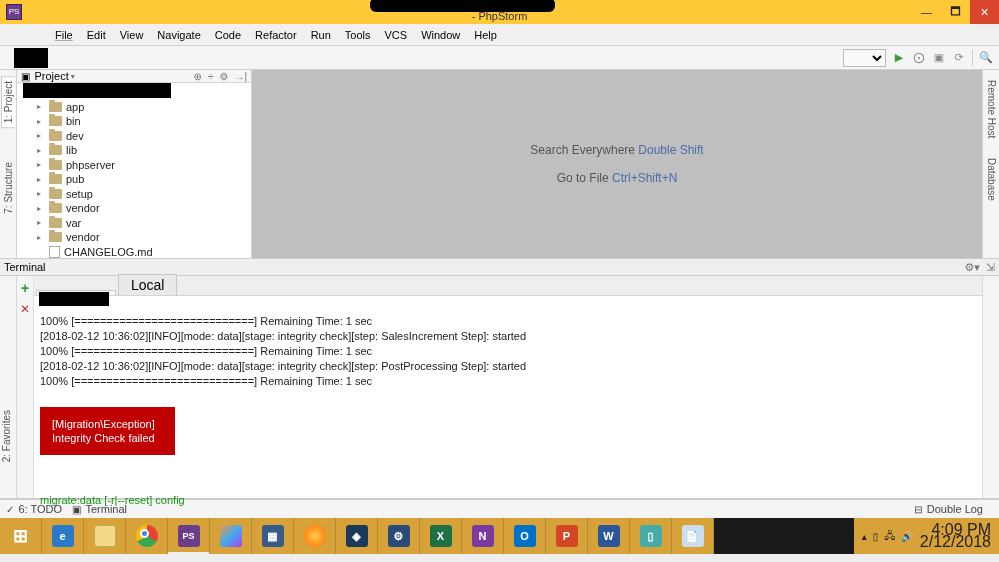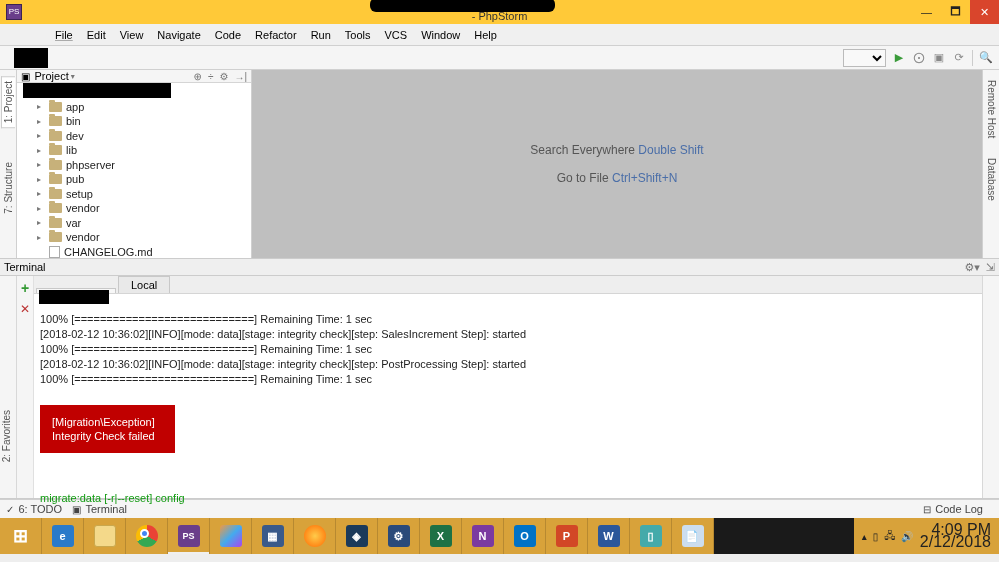--- a/index.html
+++ b/index.html
@@ -41,21 +41,21 @@
   .editor .tip { }
   .editor a { color: #4a6ea8; text-decoration:none;}
   .terminal-bar { height: 18px; background: #efefef; border-top: 1px solid #ccc; border-bottom: 1px solid #ccc; display:flex; align-items:center; font-size:11px; padding:0 4px;}
   .terminal-bar .tb-right { margin-left:auto; display:flex; gap:6px; color:#777; font-size:11px;}
   .terminal-area { display:flex; height: 223px; background:#fff; border-bottom:1px solid #ccc;}
   .term-gutter { width:17px; background:#f5f5f5; border-right:1px solid #d8d8d8;}
   .term-left { width:17px; background:#f5f5f5; border-right:1px solid #e0e0e0; display:flex; flex-direction:column; align-items:center; padding-top:4px; gap:6px;}
   .term-plus { color:#339933; font-size:14px; font-weight:bold;}
   .term-x { color:#b33; font-size:12px;}
   .term-body { flex:1; background:#fff; display:flex; flex-direction:column;}
-  .term-tabs { height:20px; background:#eee; border-bottom:1px solid #d5d5d5; display:flex; align-items:flex-end; font-size:11px; position:relative;}
+  .term-tabs { height:20px; background:#eee; border-bottom:1px solid #d5d5d5; display:flex; align-items:flex-end; font-size:14px; position:relative;}
   .term-tab { padding:2px 12px; border:1px solid #c8c8c8; border-bottom:none; margin-left:2px; background:#e9e9e9; position:relative;}
   .term-tab.active { background:#f7f7f7;}
   .term-tab .redact4{ position:absolute; left:2px; top:1px; width:70px; height:14px; background:#000;}
   .term-out { flex:1; font-family: Consolas, "Courier New", monospace; font-size:11px; color:#222; padding:18px 6px; line-height:14px; white-space:pre;}
   .err-box { background:#c00000; color:#fff; padding:10px 12px; width:135px; margin:18px 0 24px 0; font-size:11px; line-height:14px;}
   .term-cmd { color:#129a12;}
   .right-gutter2 { width:17px; background:#f5f5f5; border-left:1px solid #d8d8d8; display:flex; flex-direction:column; align-items:center;}
   .status-bar { height: 19px; background: #f5f5f5; border-top:1px solid #d0d0d0; display:flex; align-items:center; font-size:11px; color:#444; padding:0 6px;}
   .status-bar .sb-item { display:flex; align-items:center; gap:4px; margin-right:10px;}
   .status-bar .sb-right { margin-left:auto;}
@@ -245,21 +245,21 @@
   <div class="sb-item">
       <span class="sb-icon">✓</span>
       <span>6: TODO</span>
     </div>
   <div class="sb-item">
       <span class="sb-icon">▣</span>
       <span>Terminal</span>
     </div>
   <div class="sb-item sb-right">
       <span class="sb-icon">⊟</span>
-      <span>Code Log</span>
+      <span>Double Log</span>
     </div>
 </div>
 
 <div class="taskbar">
   <div class="tb-item">
       <div class="tb-sq" style="background:none;color:#fff;font-size:18px;">⊞</div>
     </div>
   <div class="tb-item">
       <div class="tb-sq" style="background:#2a7ac9;">e</div>
     </div>

